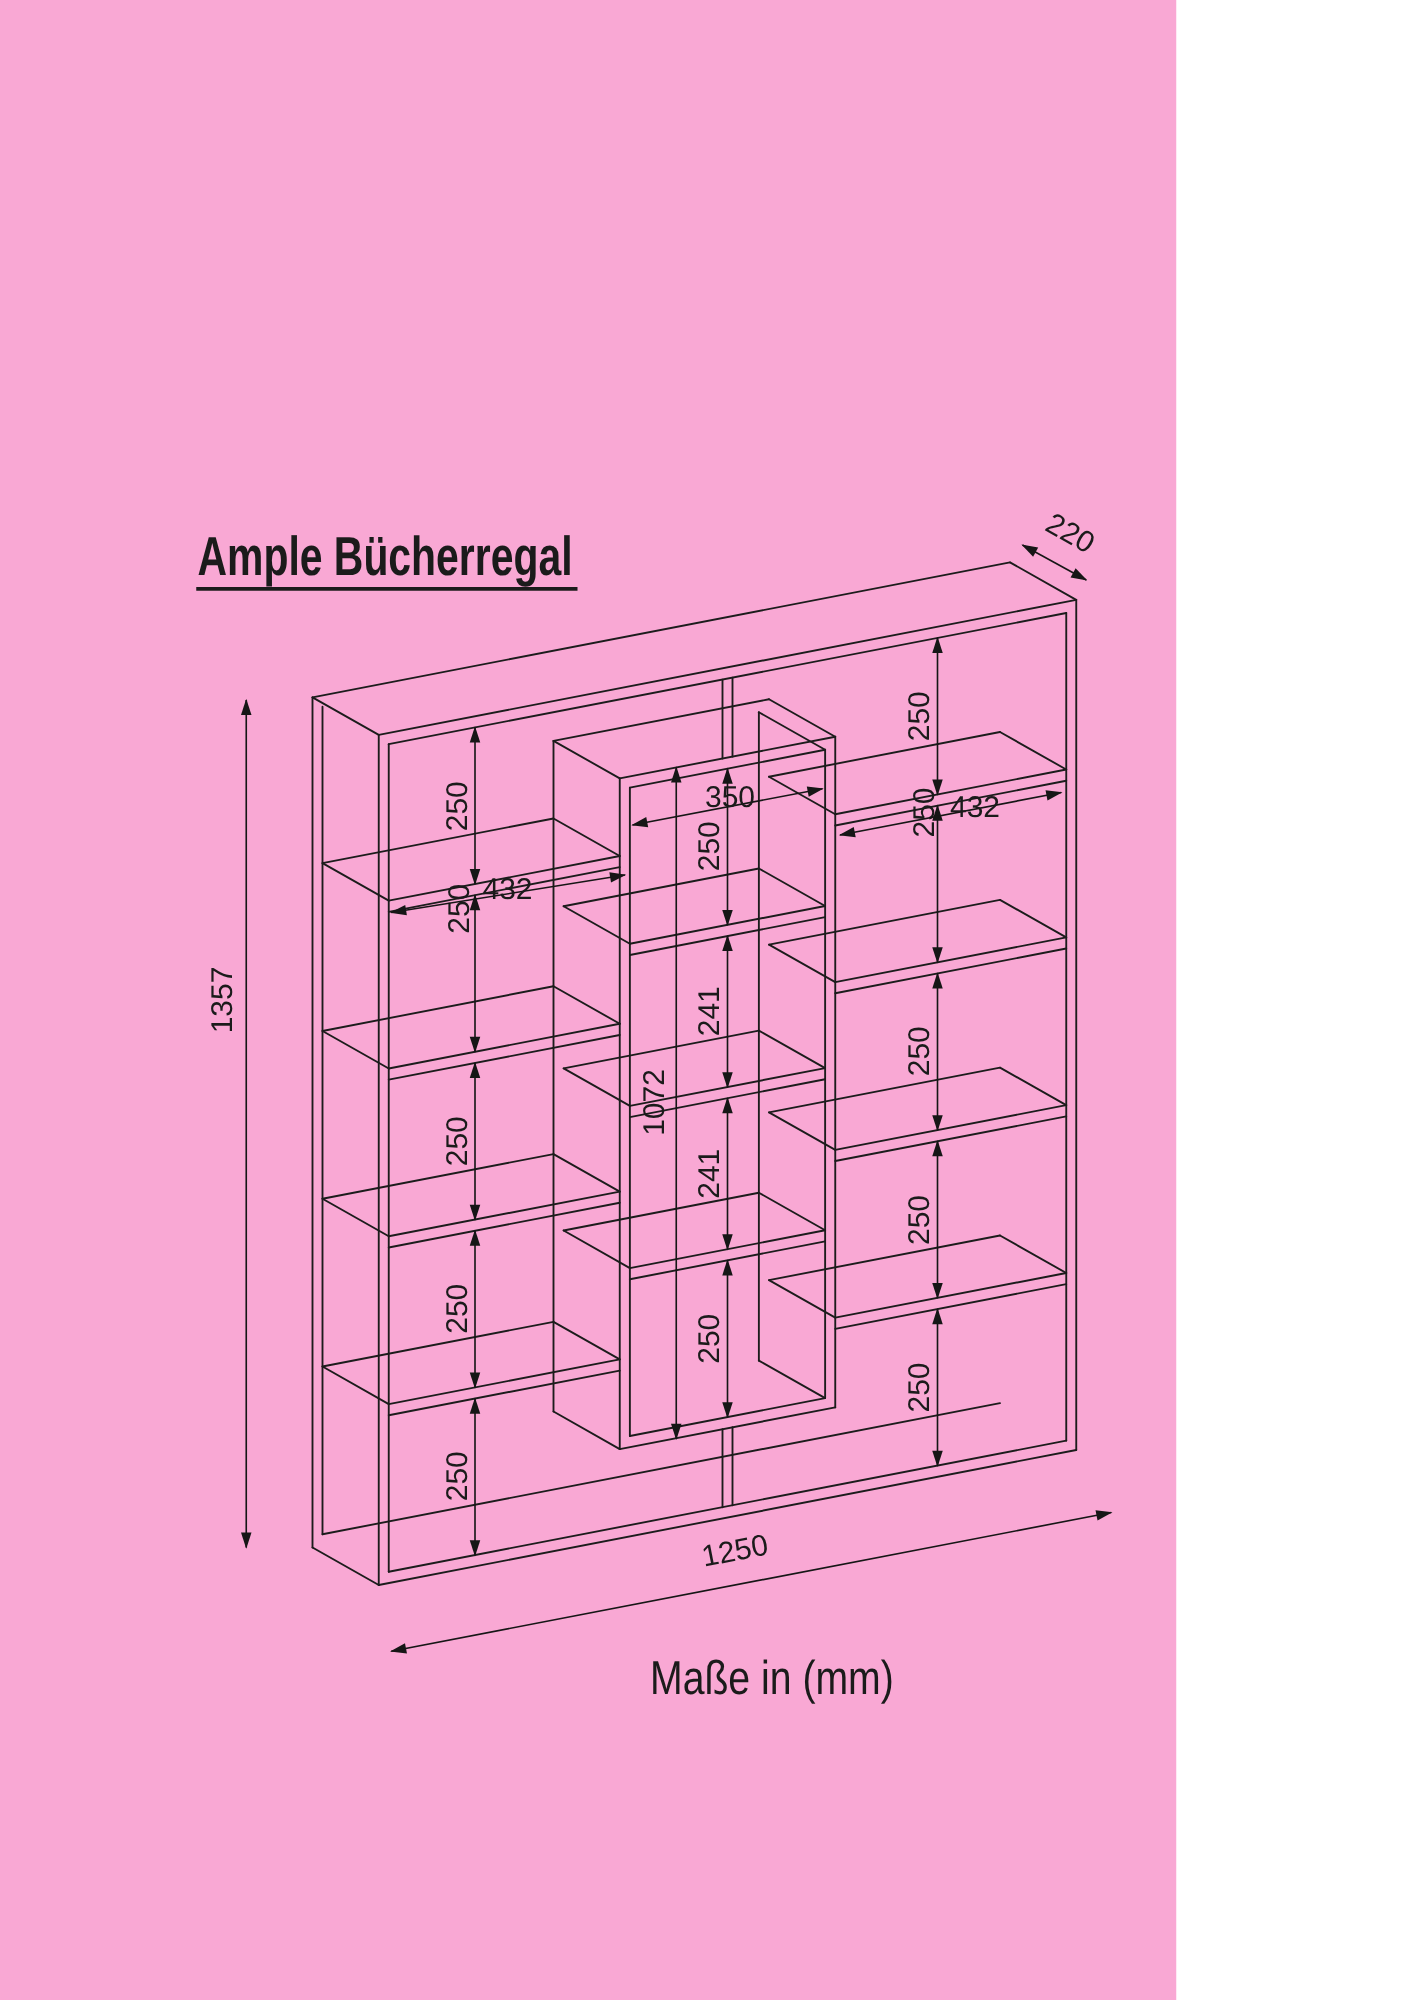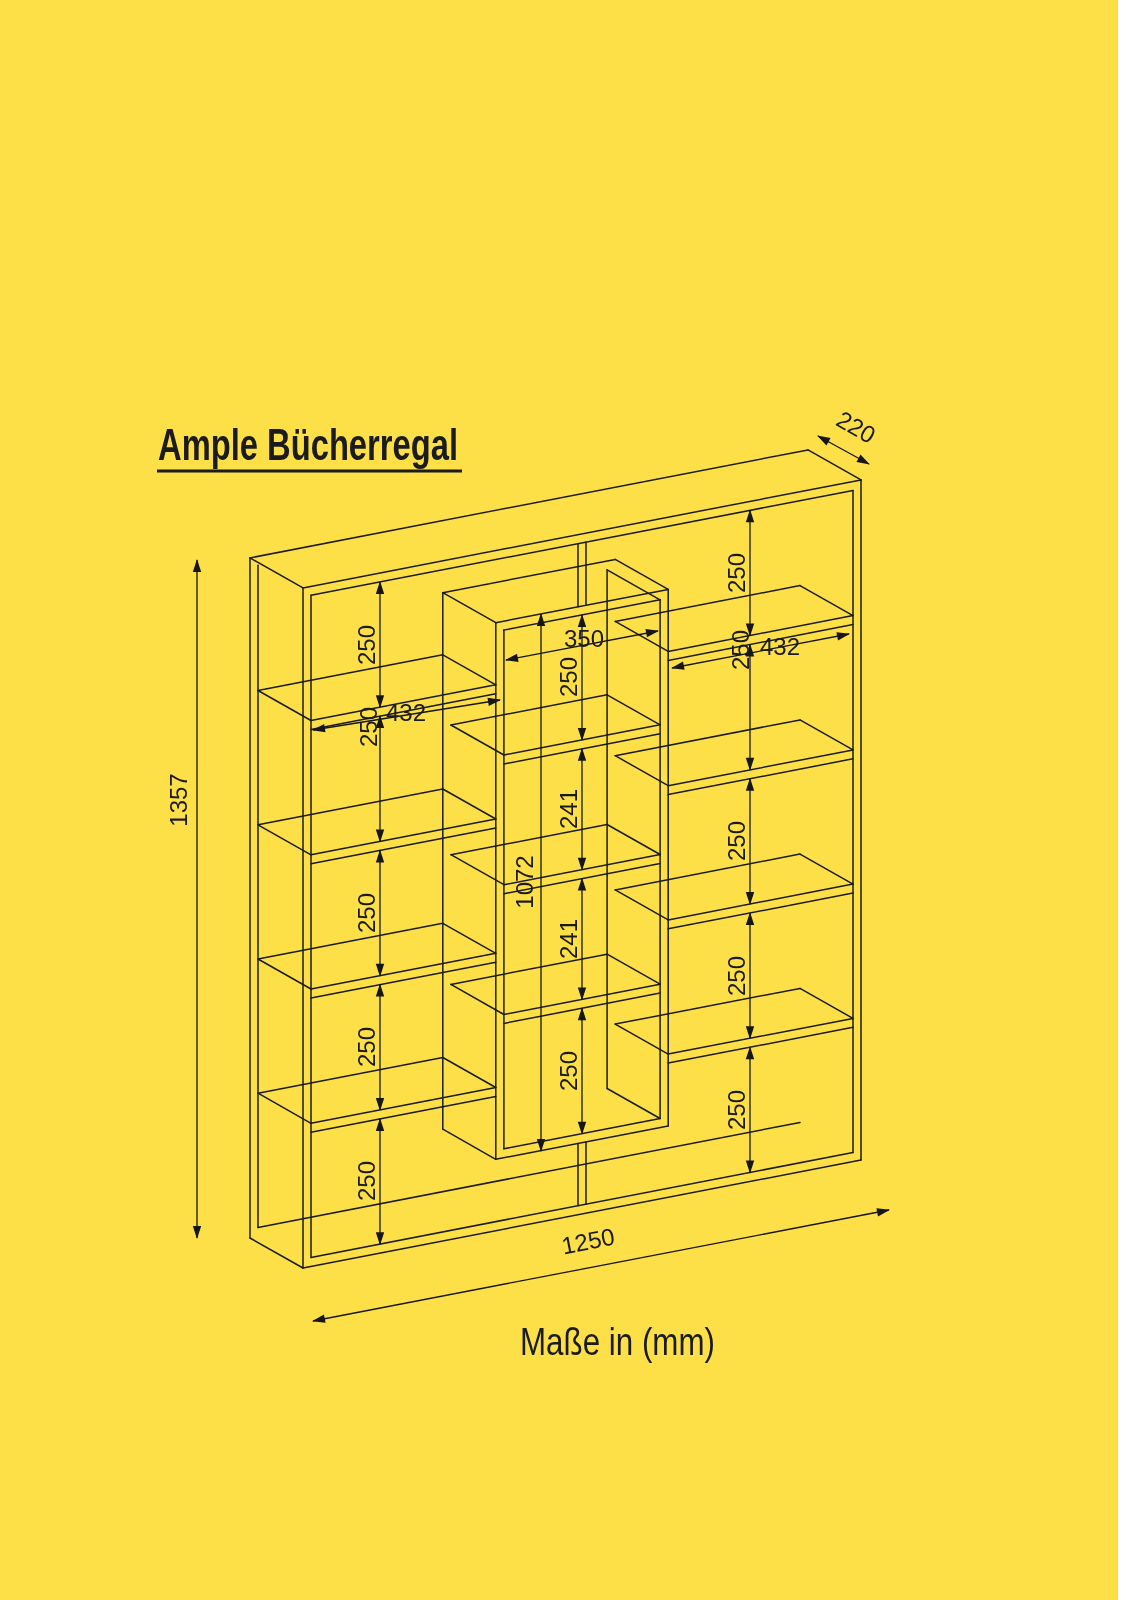--- a/index.html
+++ b/index.html
@@ -1,16 +1,16 @@
 <!DOCTYPE html>
 <html><head>
 <meta charset="utf-8">
 <style>
   html,body{margin:0;padding:0;background:#ffffff;}
-  .stage{position:relative;width:1118px;height:1600px;background:#fde047;overflow:hidden;}
+  .stage{position:relative;width:941px;height:1600px;background:#f9a8d4;overflow:hidden;}
   svg{display:block;}
   svg text{font-family:"Liberation Sans",sans-serif;fill:#1b1b1b;}
   .struct{stroke:#1c1c1c;stroke-width:1.5;fill:none;stroke-linecap:round;}
   .dimline{stroke:#161616;stroke-width:1.3;fill:none;}
   .dimtext{font-size:24px;}
   .title-text{font-weight:bold;font-size:44px;}
   .units-text{font-size:38px;}
 </style>
 </head>
 <body>

